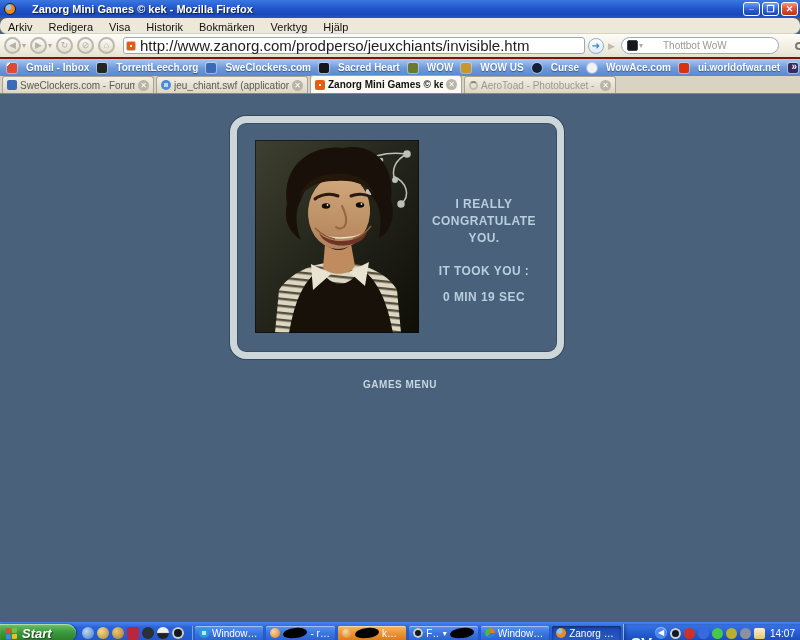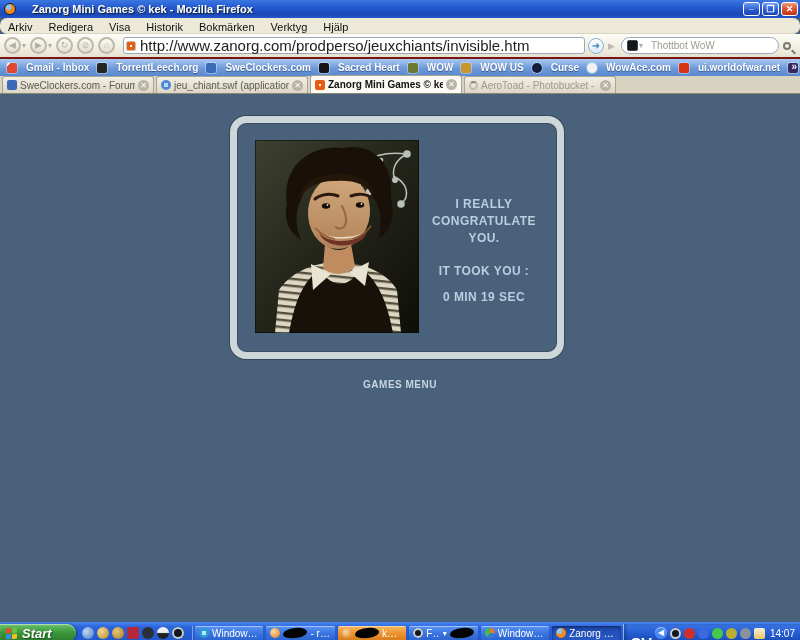--- a/index.html
+++ b/index.html
@@ -58,21 +58,21 @@
     color:#3a88c8; font-size:10px; line-height:14px; text-align:center; margin-left:3px;
     background:linear-gradient(180deg,#fff,#dceaf5); }
   .go-btn::before { content:"➜"; }
   .sep-arrow { color:#c0bcae; font-size:9px; margin:0 4px; }
   .searchbox {
     width:158px; height:17px; background:#fff; border:1px solid #9aa8b8; border-radius:9px;
     display:flex; align-items:center; padding:0 5px; margin-left:2px;
   }
   .engine-ico { width:11px; height:11px; border-radius:2px; background:#14181c;
     border:1px solid #444; flex:0 0 auto; }
-  .search-input { border:0; outline:0; flex:1; font-size:10px; color:#9a9a90; margin-left:8px;
+  .search-input { border:0; outline:0; flex:1; font-size:10px; color:#9a9a90; margin-left:20px;
     font-family:"Liberation Sans", sans-serif; background:transparent; }
   .mag { width:8px; height:8px; border:2px solid #7a7a74; border-radius:50%; position:relative; flex:0 0 auto; }
   .mag::after { content:""; position:absolute; width:5px; height:2px; background:#7a7a74;
     transform:rotate(45deg); left:6px; top:7px; }
   .redline { position:absolute; left:0; top:57px; width:800px; height:2px; background:#7c1410; }
   
   .bookmarksbar {
     position:absolute; left:0; top:59px; width:800px; height:17px;
     background:linear-gradient(180deg,#a9c9f2 0%,#6d99da 55%,#5888cf 100%);
     display:flex; align-items:center; overflow:hidden; padding-left:3px;

